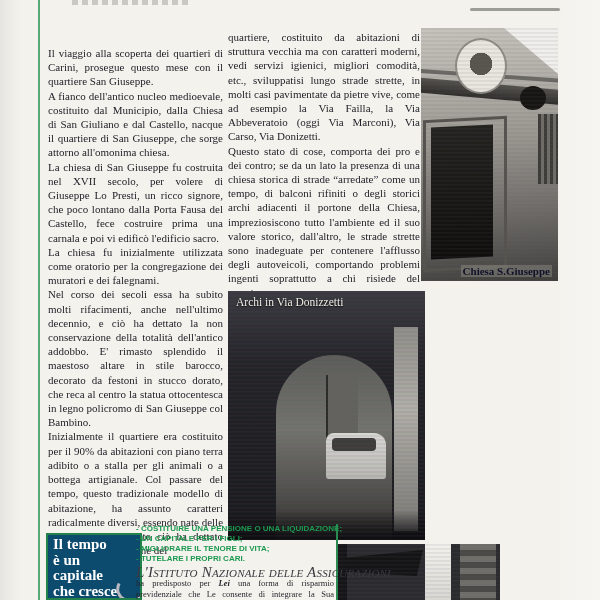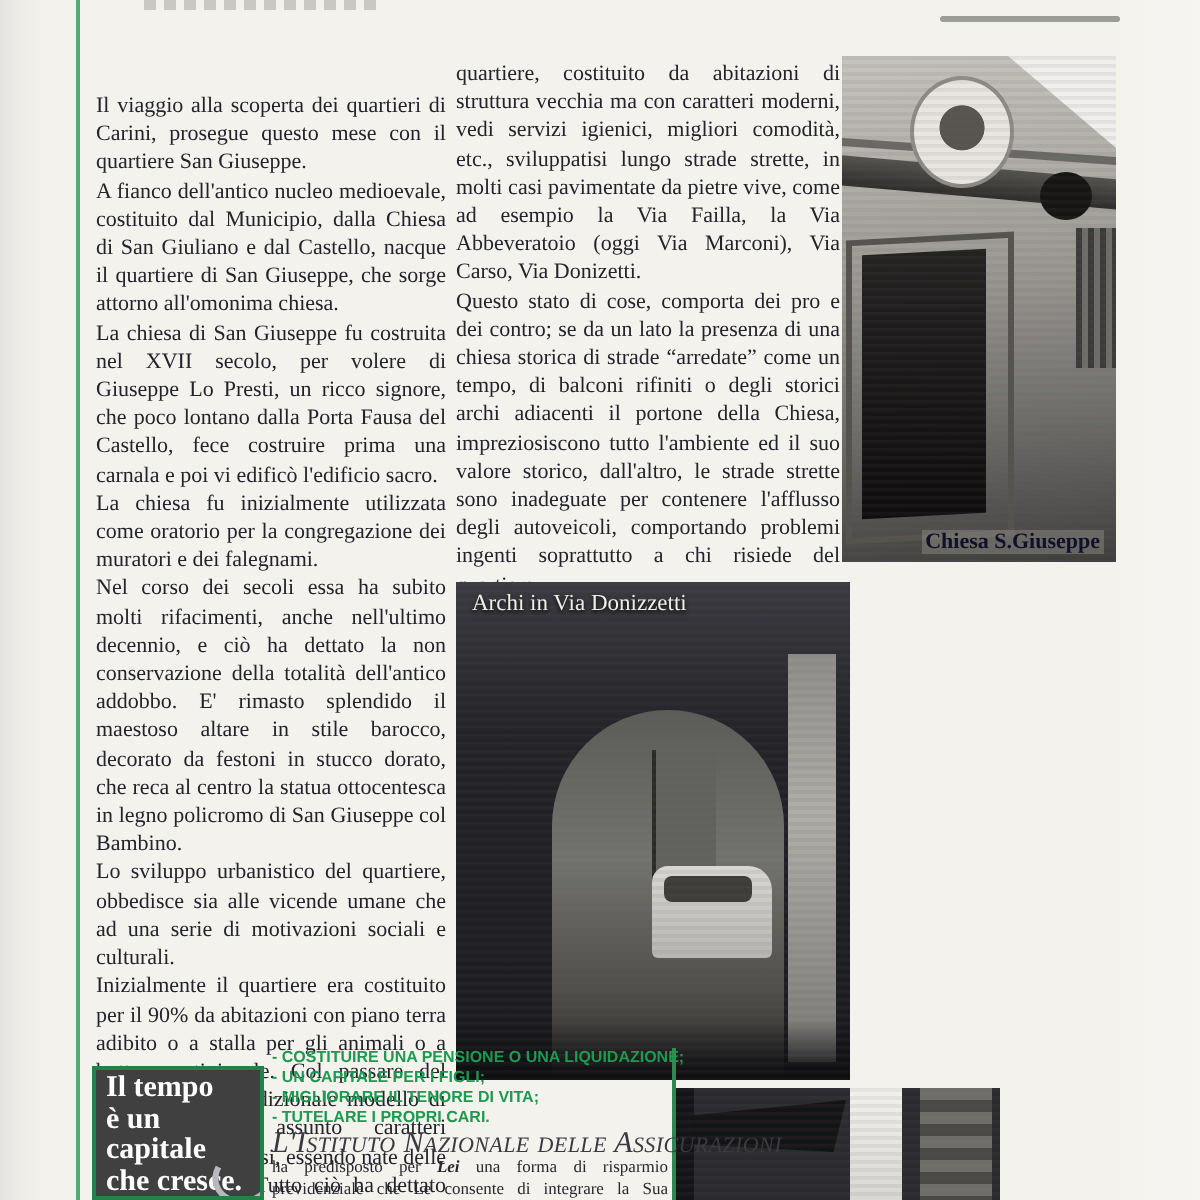--- a/index.html
+++ b/index.html
@@ -58,21 +58,21 @@
   .photo-street{left:337px;top:544px;width:163px;height:56px;}
   .ps-bg{inset:0;background:#2b2b2e;}
   .ps-left{left:0;top:0;width:10px;height:100%;background:#151517;}
   .ps-sky{left:88px;top:0;width:26px;height:100%;background:linear-gradient(#f2f1ec,#d8d7d2);}
   .ps-awning{left:8px;top:6px;width:78px;height:26px;background:#141414;clip-path:polygon(0 30%,100% 0,92% 100%,0 85%);}
   .ps-right{right:4px;top:0;width:36px;height:100%;
     background:repeating-linear-gradient(180deg,#706f6a 0 6px,#4a4945 6px 12px);}
 
   
   .ad{position:absolute;left:46px;top:524px;width:290px;height:76px;border-right:2px solid #2a8a52;}
-  .green-box{position:absolute;left:0;top:9px;width:86px;height:67px;background:#404040;border:2px solid #23824a;
+  .green-box{position:absolute;left:0;top:9px;width:96px;height:67px;background:#0c4a6e;border:2px solid #23824a;
     box-sizing:border-box;overflow:hidden;}
   .green-box .gb-line{color:#fff;font-weight:bold;font-size:15px;line-height:15.5px;padding-left:5px;white-space:nowrap;}
   .green-box .gb-line:first-child{padding-top:2px;}
   .gb-swirl{position:absolute;right:-8px;bottom:-4px;width:26px;height:22px;border:3px solid;
     border-color:transparent transparent #b9b8bf #b9b8bf;border-radius:50%;transform:rotate(-20deg);}
   .ad-right{position:absolute;left:90px;top:0;width:198px;}
   .ad-bullets div{font-family:"Liberation Sans",sans-serif;font-weight:bold;font-size:8px;line-height:10px;
     color:#1d9950;white-space:nowrap;}
   .ad-lead{margin:3px 0 1px 0;font-style:italic;font-variant:small-caps;font-size:15px;line-height:10px;
     color:#3a3a40;letter-spacing:.2px;white-space:nowrap;text-align:center;}
@@ -87,21 +87,20 @@
   <div class="rule-green"></div>
   <div class="artifact-text"></div>
   <div class="artifact-line"></div>
 
   <div class="col col1">
     <p>Il viaggio alla scoperta dei quartieri di Carini, prosegue questo mese con il quartiere San Giuseppe.</p>
     <p>A fianco dell'antico nucleo medioevale, costituito dal Municipio, dalla Chiesa di San Giuliano e dal Castello, nacque il quartiere di San Giuseppe, che sorge attorno all'omonima chiesa.</p>
     <p>La chiesa di San Giuseppe fu costruita nel XVII secolo, per volere di Giuseppe Lo Presti, un ricco signore, che poco lontano dalla Porta Fausa del Castello, fece costruire prima una carnala e poi vi edificò l'edificio sacro.</p>
     <p>La chiesa fu inizialmente utilizzata come oratorio per la congregazione dei muratori e dei falegnami.</p>
     <p>Nel corso dei secoli essa ha subito molti rifacimenti, anche nell'ultimo decennio, e ciò ha dettato la non conservazione della totalità dell'antico addobbo. E' rimasto splendido il maestoso altare in stile barocco, decorato da festoni in stucco dorato, che reca al centro la statua ottocentesca in legno policromo di San Giuseppe col Bambino.</p>
-    <p>Lo sviluppo urbanistico del quartiere, obbedisce sia alle vicende umane che ad una serie di motivazioni sociali e culturali.</p>
     <p>Inizialmente il quartiere era costituito per il 90% da abitazioni con piano terra adibito o a stalla per gli animali o a bottega artigianale. Col passare del tempo, questo tradizionale modello di abitazione, ha assunto caratteri radicalmente diversi, essendo nate delle nuove esigenze. Tutto ciò ha dettato l'attuale configurazione del</p>
   </div>
 
   <div class="col col2">
     <p>quartiere, costituito da abitazioni di struttura vecchia ma con caratteri moderni, vedi servizi igienici, migliori comodità, etc., sviluppatisi lungo strade strette, in molti casi pavimentate da pietre vive, come ad esempio la Via Failla, la Via Abbeveratoio (oggi Via Marconi), Via Carso, Via Donizetti.</p>
     <p>Questo stato di cose, comporta dei pro e dei contro; se da un lato la presenza di una chiesa storica di strade “arredate” come un tempo, di balconi rifiniti o degli storici archi adiacenti il portone della Chiesa, impreziosiscono tutto l'ambiente ed il suo valore storico, dall'altro, le strade strette sono inadeguate per contenere l'afflusso degli autoveicoli, comportando problemi ingenti soprattutto a chi risiede del quartiere.</p>
   </div>
 
   <div class="photo photo-chiesa">
     <div class="pc-bg"></div>

